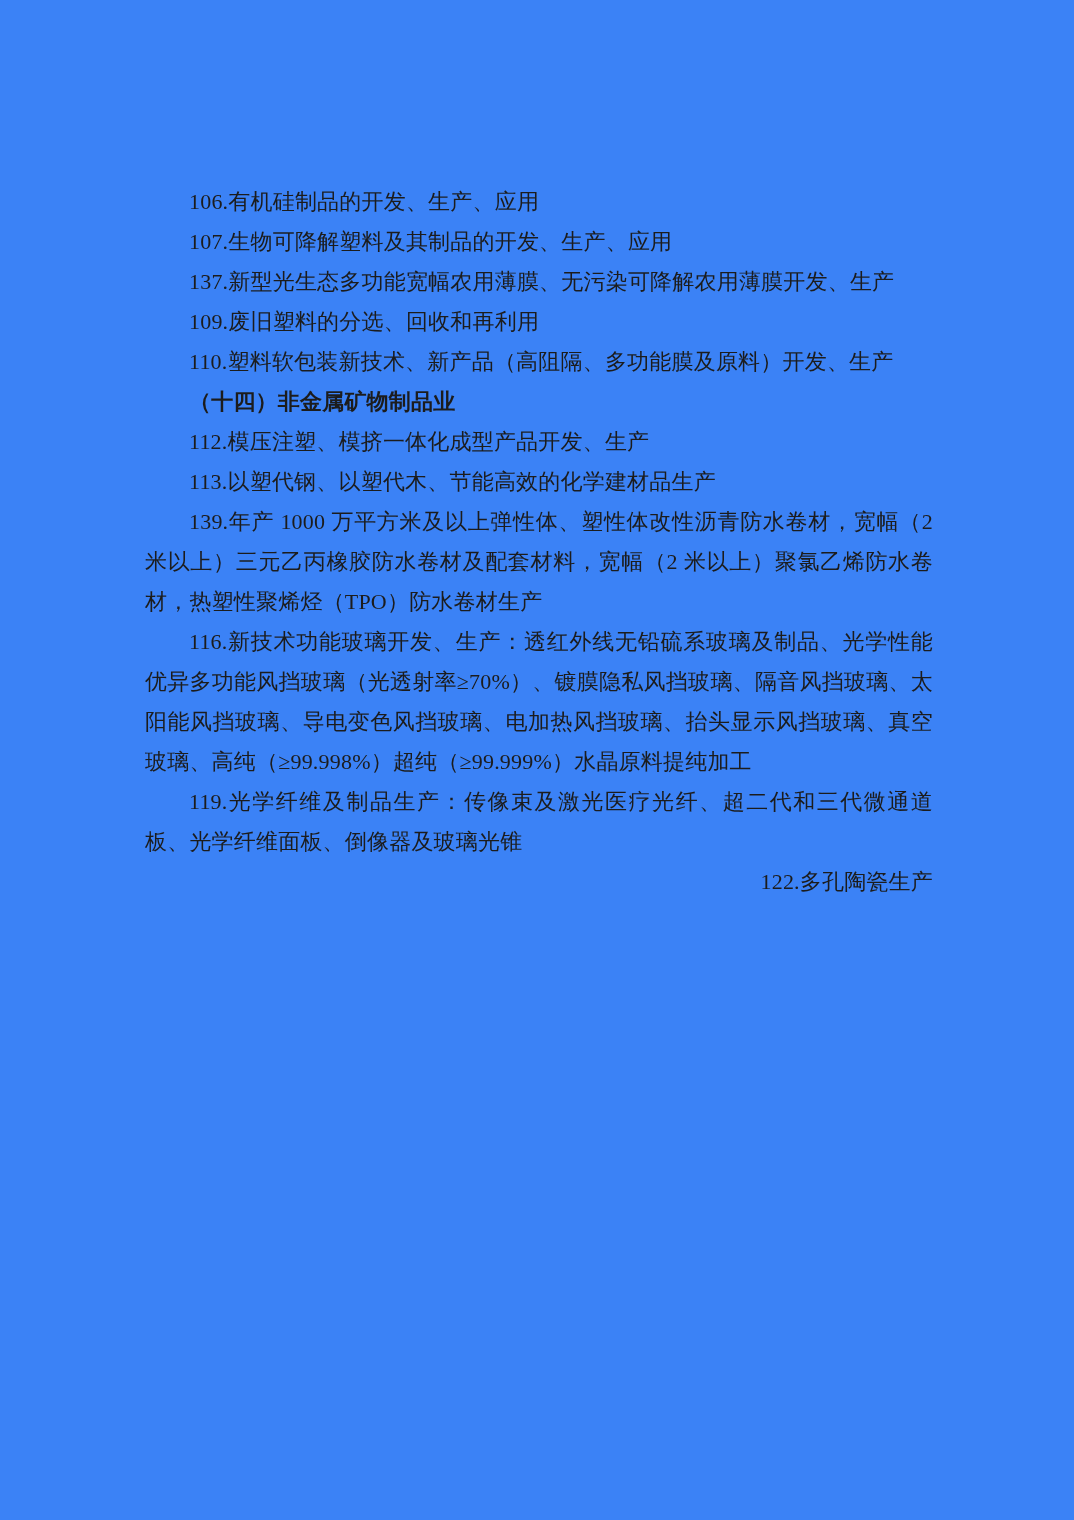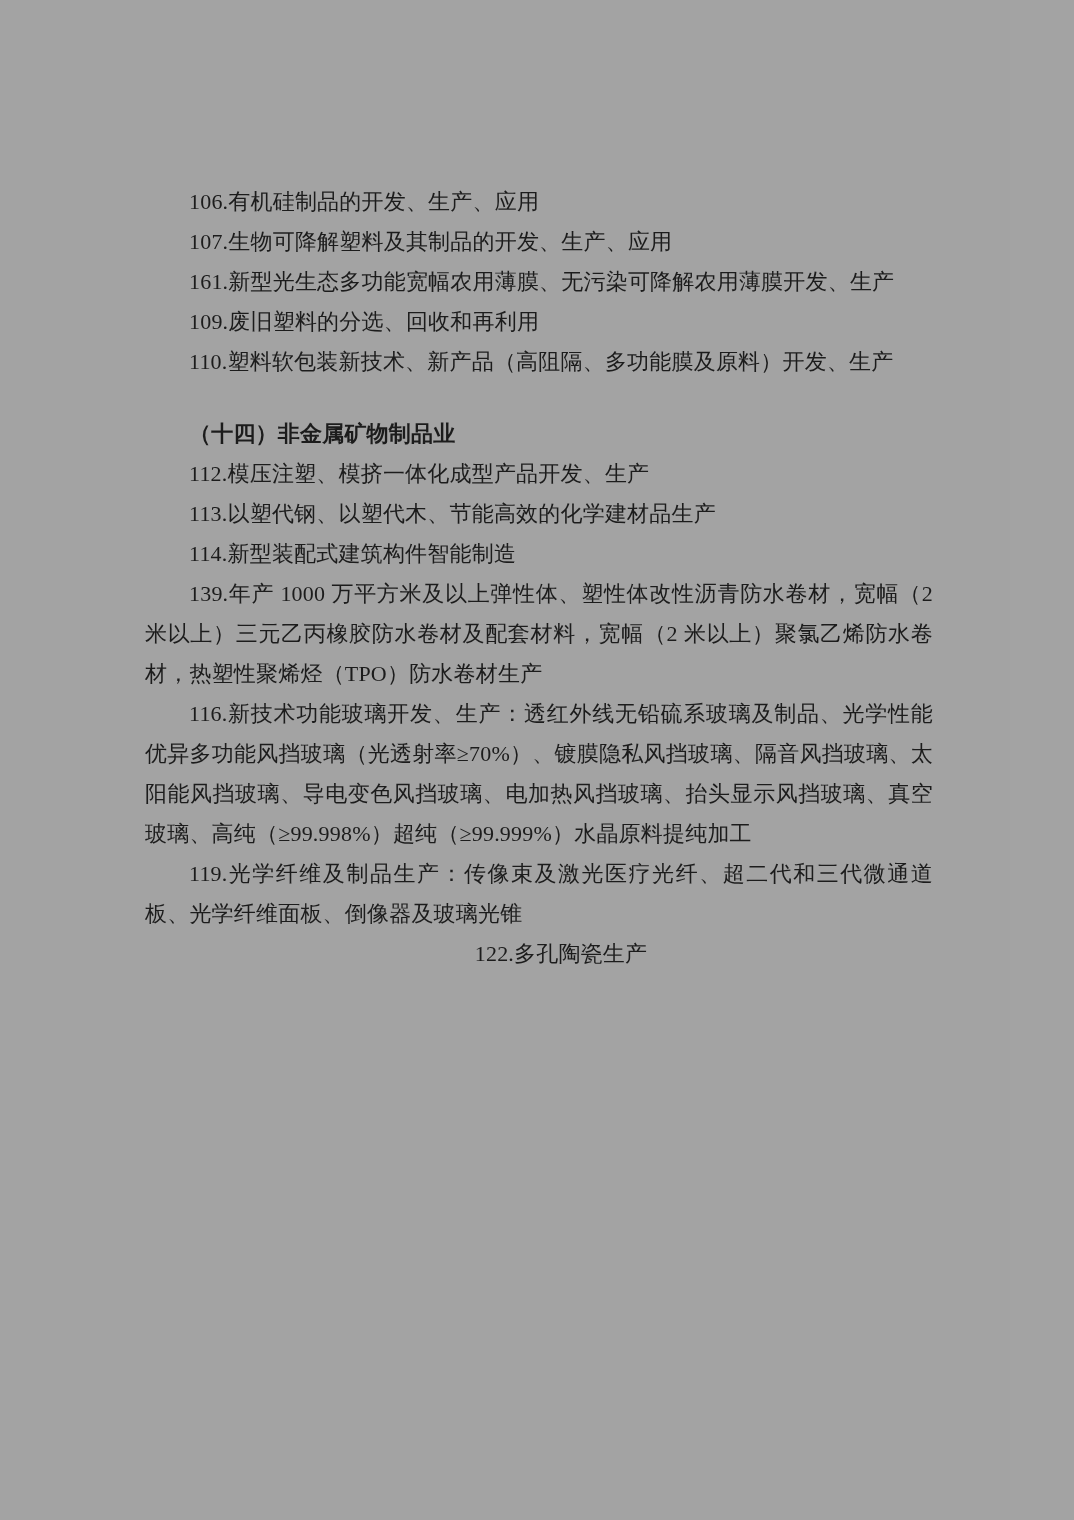--- a/index.html
+++ b/index.html
@@ -4,61 +4,59 @@
 <style>
   html, body {
     margin: 0;
     padding: 0;
     background: #ffffff;
   }
   .page {
     position: relative;
     width: 1074px;
     height: 1520px;
-    background: #a3a3a3;
+    background: #3b82f6;
     box-sizing: border-box;
     padding: 182px 141px 0 145px;
     font-family: "Liberation Serif", "DejaVu Serif", serif;
     color: #1c1c1c;
     overflow: hidden;
   }
   .doc-body {
     width: 788px;
   }
   .para {
     margin: 0;
     font-size: 22px;
     line-height: 40px;
     text-indent: 2em;
     text-align: justify;
     text-justify: inter-ideograph;
     word-break: break-all;
     letter-spacing: 0.2px;
   }
   .para:last-child {
-    text-align: center;
+    text-align: right;
   }
   .heading {
     font-weight: bold;
     text-align: left;
-    margin-top: 32px;
   }
 </style>
 </head>
 <body>
 
 <div class="page">
   <div class="doc-body">
     <p class="para">106.有机硅制品的开发、生产、应用</p>
     <p class="para">107.生物可降解塑料及其制品的开发、生产、应用</p>
-    <p class="para">161.新型光生态多功能宽幅农用薄膜、无污染可降解农用薄膜开发、生产</p>
+    <p class="para">137.新型光生态多功能宽幅农用薄膜、无污染可降解农用薄膜开发、生产</p>
     <p class="para">109.废旧塑料的分选、回收和再利用</p>
     <p class="para">110.塑料软包装新技术、新产品（高阻隔、多功能膜及原料）开发、生产</p>
     <p class="para heading">（十四）非金属矿物制品业</p>
     <p class="para">112.模压注塑、模挤一体化成型产品开发、生产</p>
     <p class="para">113.以塑代钢、以塑代木、节能高效的化学建材品生产</p>
-    <p class="para">114.新型装配式建筑构件智能制造</p>
     <p class="para">139.年产 1000 万平方米及以上弹性体、塑性体改性沥青防水卷材，宽幅（2 米以上）三元乙丙橡胶防水卷材及配套材料，宽幅（2 米以上）聚氯乙烯防水卷材，热塑性聚烯烃（TPO）防水卷材生产</p>
     <p class="para">116.新技术功能玻璃开发、生产：透红外线无铅硫系玻璃及制品、光学性能优异多功能风挡玻璃（光透射率≥70%）、镀膜隐私风挡玻璃、隔音风挡玻璃、太阳能风挡玻璃、导电变色风挡玻璃、电加热风挡玻璃、抬头显示风挡玻璃、真空玻璃、高纯（≥99.998%）超纯（≥99.999%）水晶原料提纯加工</p>
     <p class="para">119.光学纤维及制品生产：传像束及激光医疗光纤、超二代和三代微通道板、光学纤维面板、倒像器及玻璃光锥</p>
     <p class="para">122.多孔陶瓷生产</p>
   </div>
 </div>
 
 </body></html>

